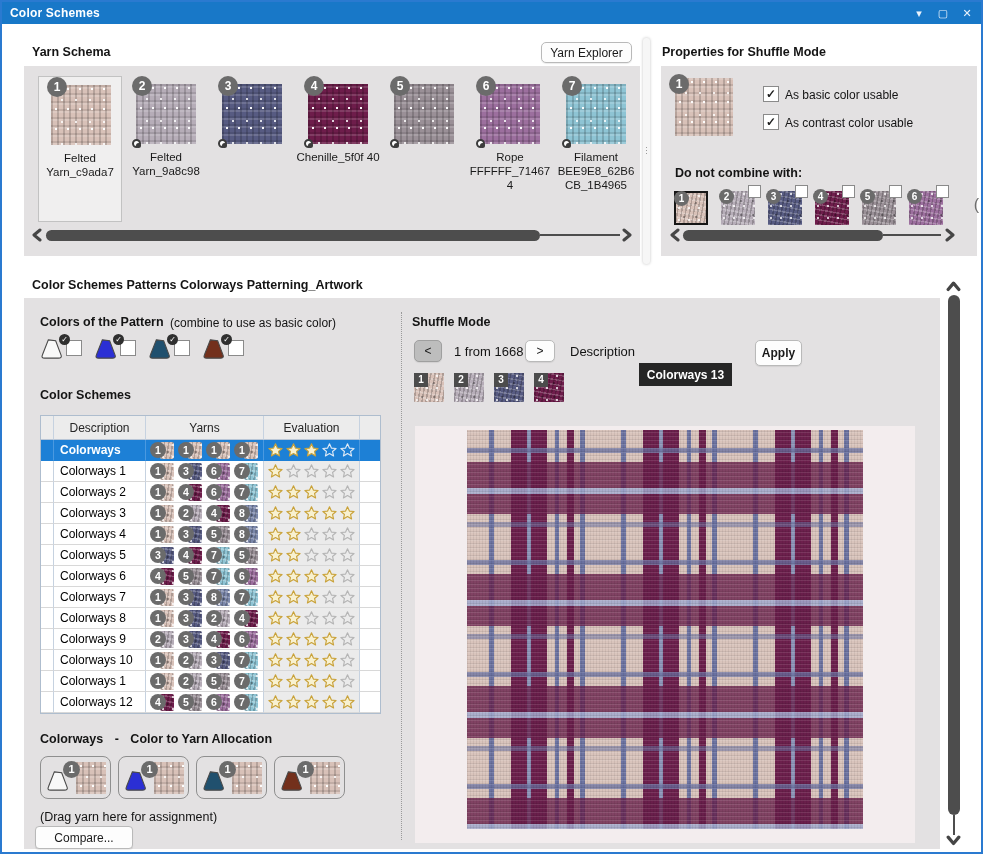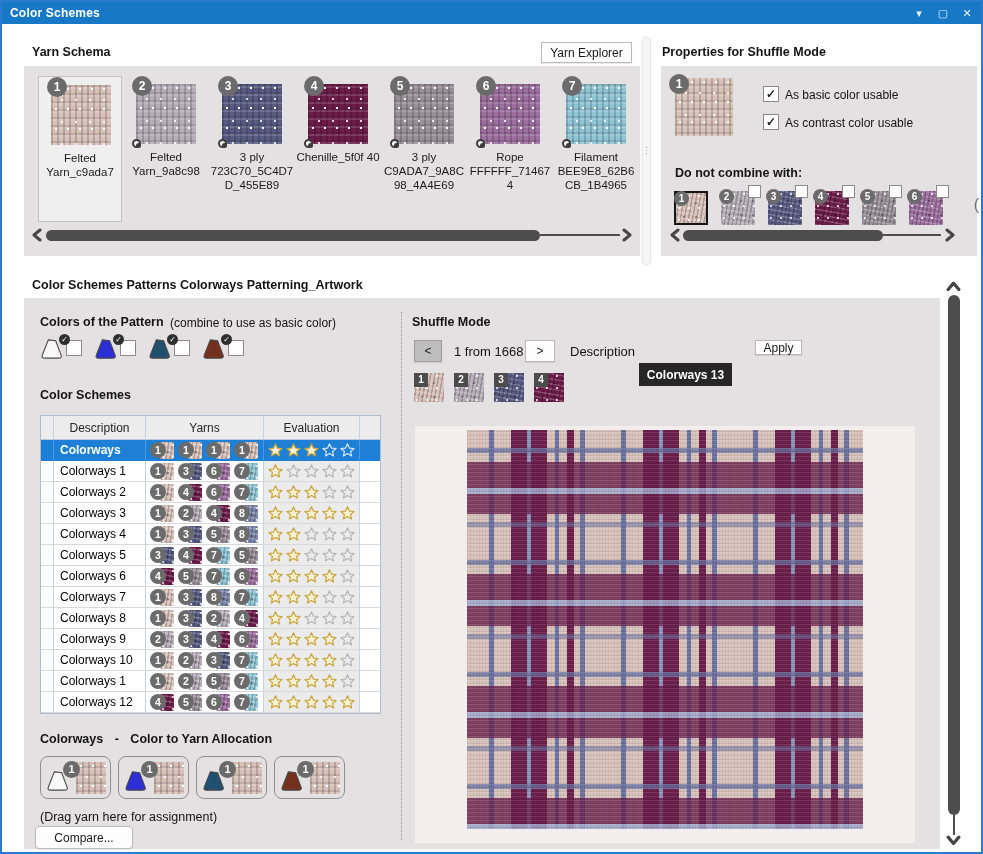--- a/index.html
+++ b/index.html
@@ -14,21 +14,21 @@
   .title-dots { position:absolute; left:120px; right:90px; top:8px; height:7px; opacity:.55;
       background-image:radial-gradient(circle 1px at 2px 2px, #cfe4f7 60%, transparent 65%);
       background-size:5px 4px; }
   .win-btns { position:absolute; right:4px; top:0; height:22px; display:flex; align-items:center; gap:4px; }
   .win-btn { width:20px; height:18px; color:#eaf3fc; font-size:11px; line-height:18px; text-align:center; cursor:pointer; }
 
   .hdg { position:absolute; font-size:12.5px; font-weight:bold; color:#141414; }
   .panel { position:absolute; background:#e3e1e2; }
 
   
-  .btn { position:absolute; background:#fdfdfd; border:1px solid #b9b9b9; border-radius:0;
+  .btn { position:absolute; background:#fdfdfd; border:1px solid #b9b9b9; border-radius:5px;
          font-size:12px; color:#1a1a1a; text-align:center; cursor:pointer;
          box-shadow:0 1px 1px rgba(0,0,0,.08); }
 
   
   .yarntex { background-image:
       radial-gradient(circle 1.6px at 3px 3px, rgba(255,255,255,.75) 55%, rgba(255,255,255,0) 62%),
       radial-gradient(circle 1.5px at 8px 10px, rgba(0,0,0,.28) 55%, transparent 62%),
       repeating-linear-gradient(100deg, rgba(0,0,0,.20) 0 1.5px, transparent 1.5px 4px),
       repeating-linear-gradient(10deg, rgba(255,255,255,.22) 0 1.5px, transparent 1.5px 5px);
       background-size:10px 12px, 12px 14px, auto, auto; }
@@ -166,35 +166,33 @@
             <span class="origin"></span>
           </div>
           <span class="badge" style="left: 8px; top: 0px; width: 20px; height: 20px; font-size: 12px; line-height: 20px;">2</span>
           <div class="yarn-name">Felted Yarn_9a8c98</div>
         </div>
         <div class="yarn-card" style="left: 186px; top: 10px;">
           <div class="yarn-img yarntex knit" style="background-color: rgb(87, 91, 130);">
             <span class="origin"></span>
           </div>
           <span class="badge" style="left: 8px; top: 0px; width: 20px; height: 20px; font-size: 12px; line-height: 20px;">3</span>
-          <div class="yarn-name">3 ply 723C70_5C4D7D_455E89</div>
         </div>
         <div class="yarn-card" style="left: 272px; top: 10px;">
           <div class="yarn-img yarntex knit" style="background-color: rgb(110, 29, 75);">
             <span class="origin"></span>
           </div>
           <span class="badge" style="left: 8px; top: 0px; width: 20px; height: 20px; font-size: 12px; line-height: 20px;">4</span>
           <div class="yarn-name">Chenille_5f0f 40</div>
         </div>
         <div class="yarn-card" style="left: 358px; top: 10px;">
           <div class="yarn-img yarntex knit" style="background-color: rgb(154, 144, 151);">
             <span class="origin"></span>
           </div>
           <span class="badge" style="left: 8px; top: 0px; width: 20px; height: 20px; font-size: 12px; line-height: 20px;">5</span>
-          <div class="yarn-name">3 ply C9ADA7_9A8C98_4A4E69</div>
         </div>
         <div class="yarn-card" style="left: 444px; top: 10px;">
           <div class="yarn-img yarntex knit" style="background-color: rgb(156, 111, 158);">
             <span class="origin"></span>
           </div>
           <span class="badge" style="left: 8px; top: 0px; width: 20px; height: 20px; font-size: 12px; line-height: 20px;">6</span>
           <div class="yarn-name">Rope FFFFFF_714674</div>
         </div>
         <div class="yarn-card" style="left: 530px; top: 10px;">
           <div class="yarn-img yarntex knit" style="background-color: rgb(142, 196, 212);">
@@ -894,21 +892,21 @@
     </div>
   <span class="lbl" style="left:38px; top:808px; font-size:12.5px;">(Drag yarn here for assignment)</span>
   <button class="btn" style="left:33px; top:824px; width:98px; height:23px; border-radius:4px;">Compare...</button>
 
   <div class="hdg" style="left:410px; top:313px;">Shuffle Mode</div>
   <button class="btn" style="left:412px; top:338px; width:28px; height:22px; background:#bdbdbd; border-color:#9f9f9f;">&lt;</button>
   <span class="lbl" style="left:452px; top:342px; font-size:13px;">1 from 1668</span>
   <button class="btn" style="left:523px; top:338px; width:30px; height:22px;">&gt;</button>
   <span class="lbl" style="left:568px; top:342px; font-size:13px;">Description</span>
   <div class="desc-box" style="left:637px; top:337px; width:93px; height:23px;margin-top:24px;">Colorways 13</div>
-  <button class="btn" style="left:753px; top:338px; width:47px; height:15px;">Apply</button>
+  <button class="btn" style="left:753px; top:338px; width:47px; height:26px;font-weight:bold;">Apply</button>
   <div id="shuffle-chips">
       <div class="shuffle-chip yarntex" style="left: 412px; top: 371px; background-color: rgb(216, 193, 184);">
         <span class="sq-badge">1</span>
       </div>
       <div class="shuffle-chip yarntex" style="left: 452px; top: 371px; background-color: rgb(182, 173, 184);">
         <span class="sq-badge">2</span>
       </div>
       <div class="shuffle-chip yarntex" style="left: 492px; top: 371px; background-color: rgb(87, 91, 130);">
         <span class="sq-badge">3</span>
       </div>

